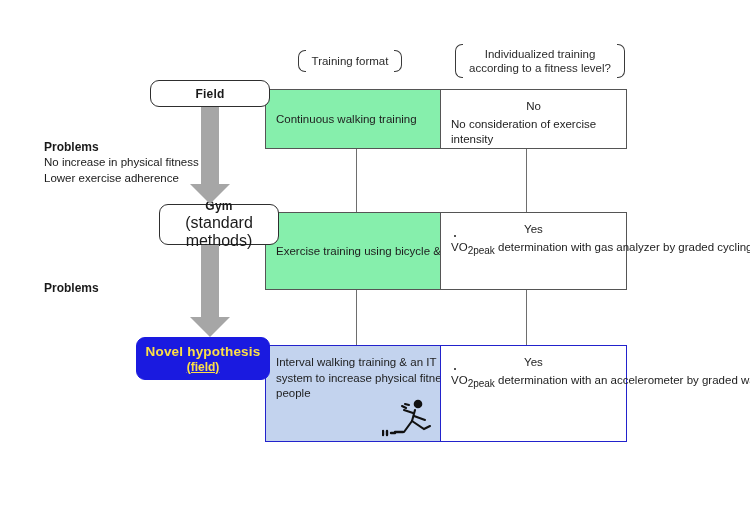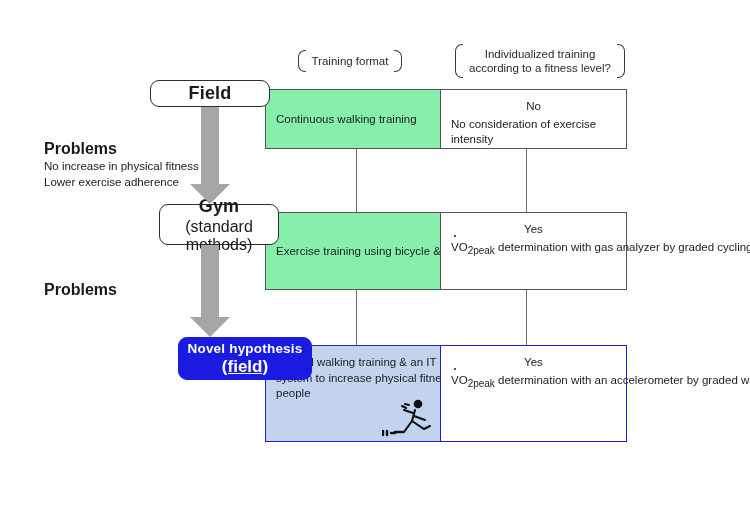--- a/index.html
+++ b/index.html
@@ -61,34 +61,33 @@
     justify-content: center;
     text-align: center;
   }
   .stage-box.light {
     background: #ffffff;
     border: 1.4px solid #2e2e2e;
   }
   .stage-box.blue {
     background: #1a1ae0;
     border: 1.4px solid #1a1ae0;
-    color: #ffffff;
-    margin-left: 42px;
+    color: #fde047;
   }
   .stage-title {
     font-weight: bold;
-    font-size: 18px;
+    font-size: 12px;
     letter-spacing: .2px;
   }
   .stage-sub {
     font-size: 16px;
     margin-top: 1px;
   }
   .stage-box.blue .stage-title { font-size: 13.5px; }
-  .stage-box.blue .stage-sub { font-size: 17px; font-weight: bold; text-decoration: underline; }
+  .stage-box.blue .stage-sub { font-size: 12px; font-weight: bold; text-decoration: underline; }
 
   
   .cell {
     box-sizing: border-box;
     padding: 9px 10px 8px 10px;
     font-size: 11.5px;
     line-height: 15.5px;
     color: #1d1d1d;
   }
   .cell.gray { background: #86efac; border: 1.3px solid #555555; }
@@ -110,21 +109,21 @@
     position: absolute;
     left: 2.5px;
     top: -5px;
     width: 2px; height: 2px;
     border-radius: 50%;
     background: #1d1d1d;
   }
   .vo2 sub { font-size: 10px; text-align: right; }
 
   
-  .prob-title { font-weight: bold; font-size: 16px; }
+  .prob-title { font-weight: bold; font-size: 12px; }
   .prob-line { font-size: 11.5px; line-height: 16px; }
 
   
   .arrow { position: absolute; }
   .arrow .shaft {
     position: absolute;
     left: 11px; top: 0;
     width: 18px;
     background: #a6a6a6;
   }

